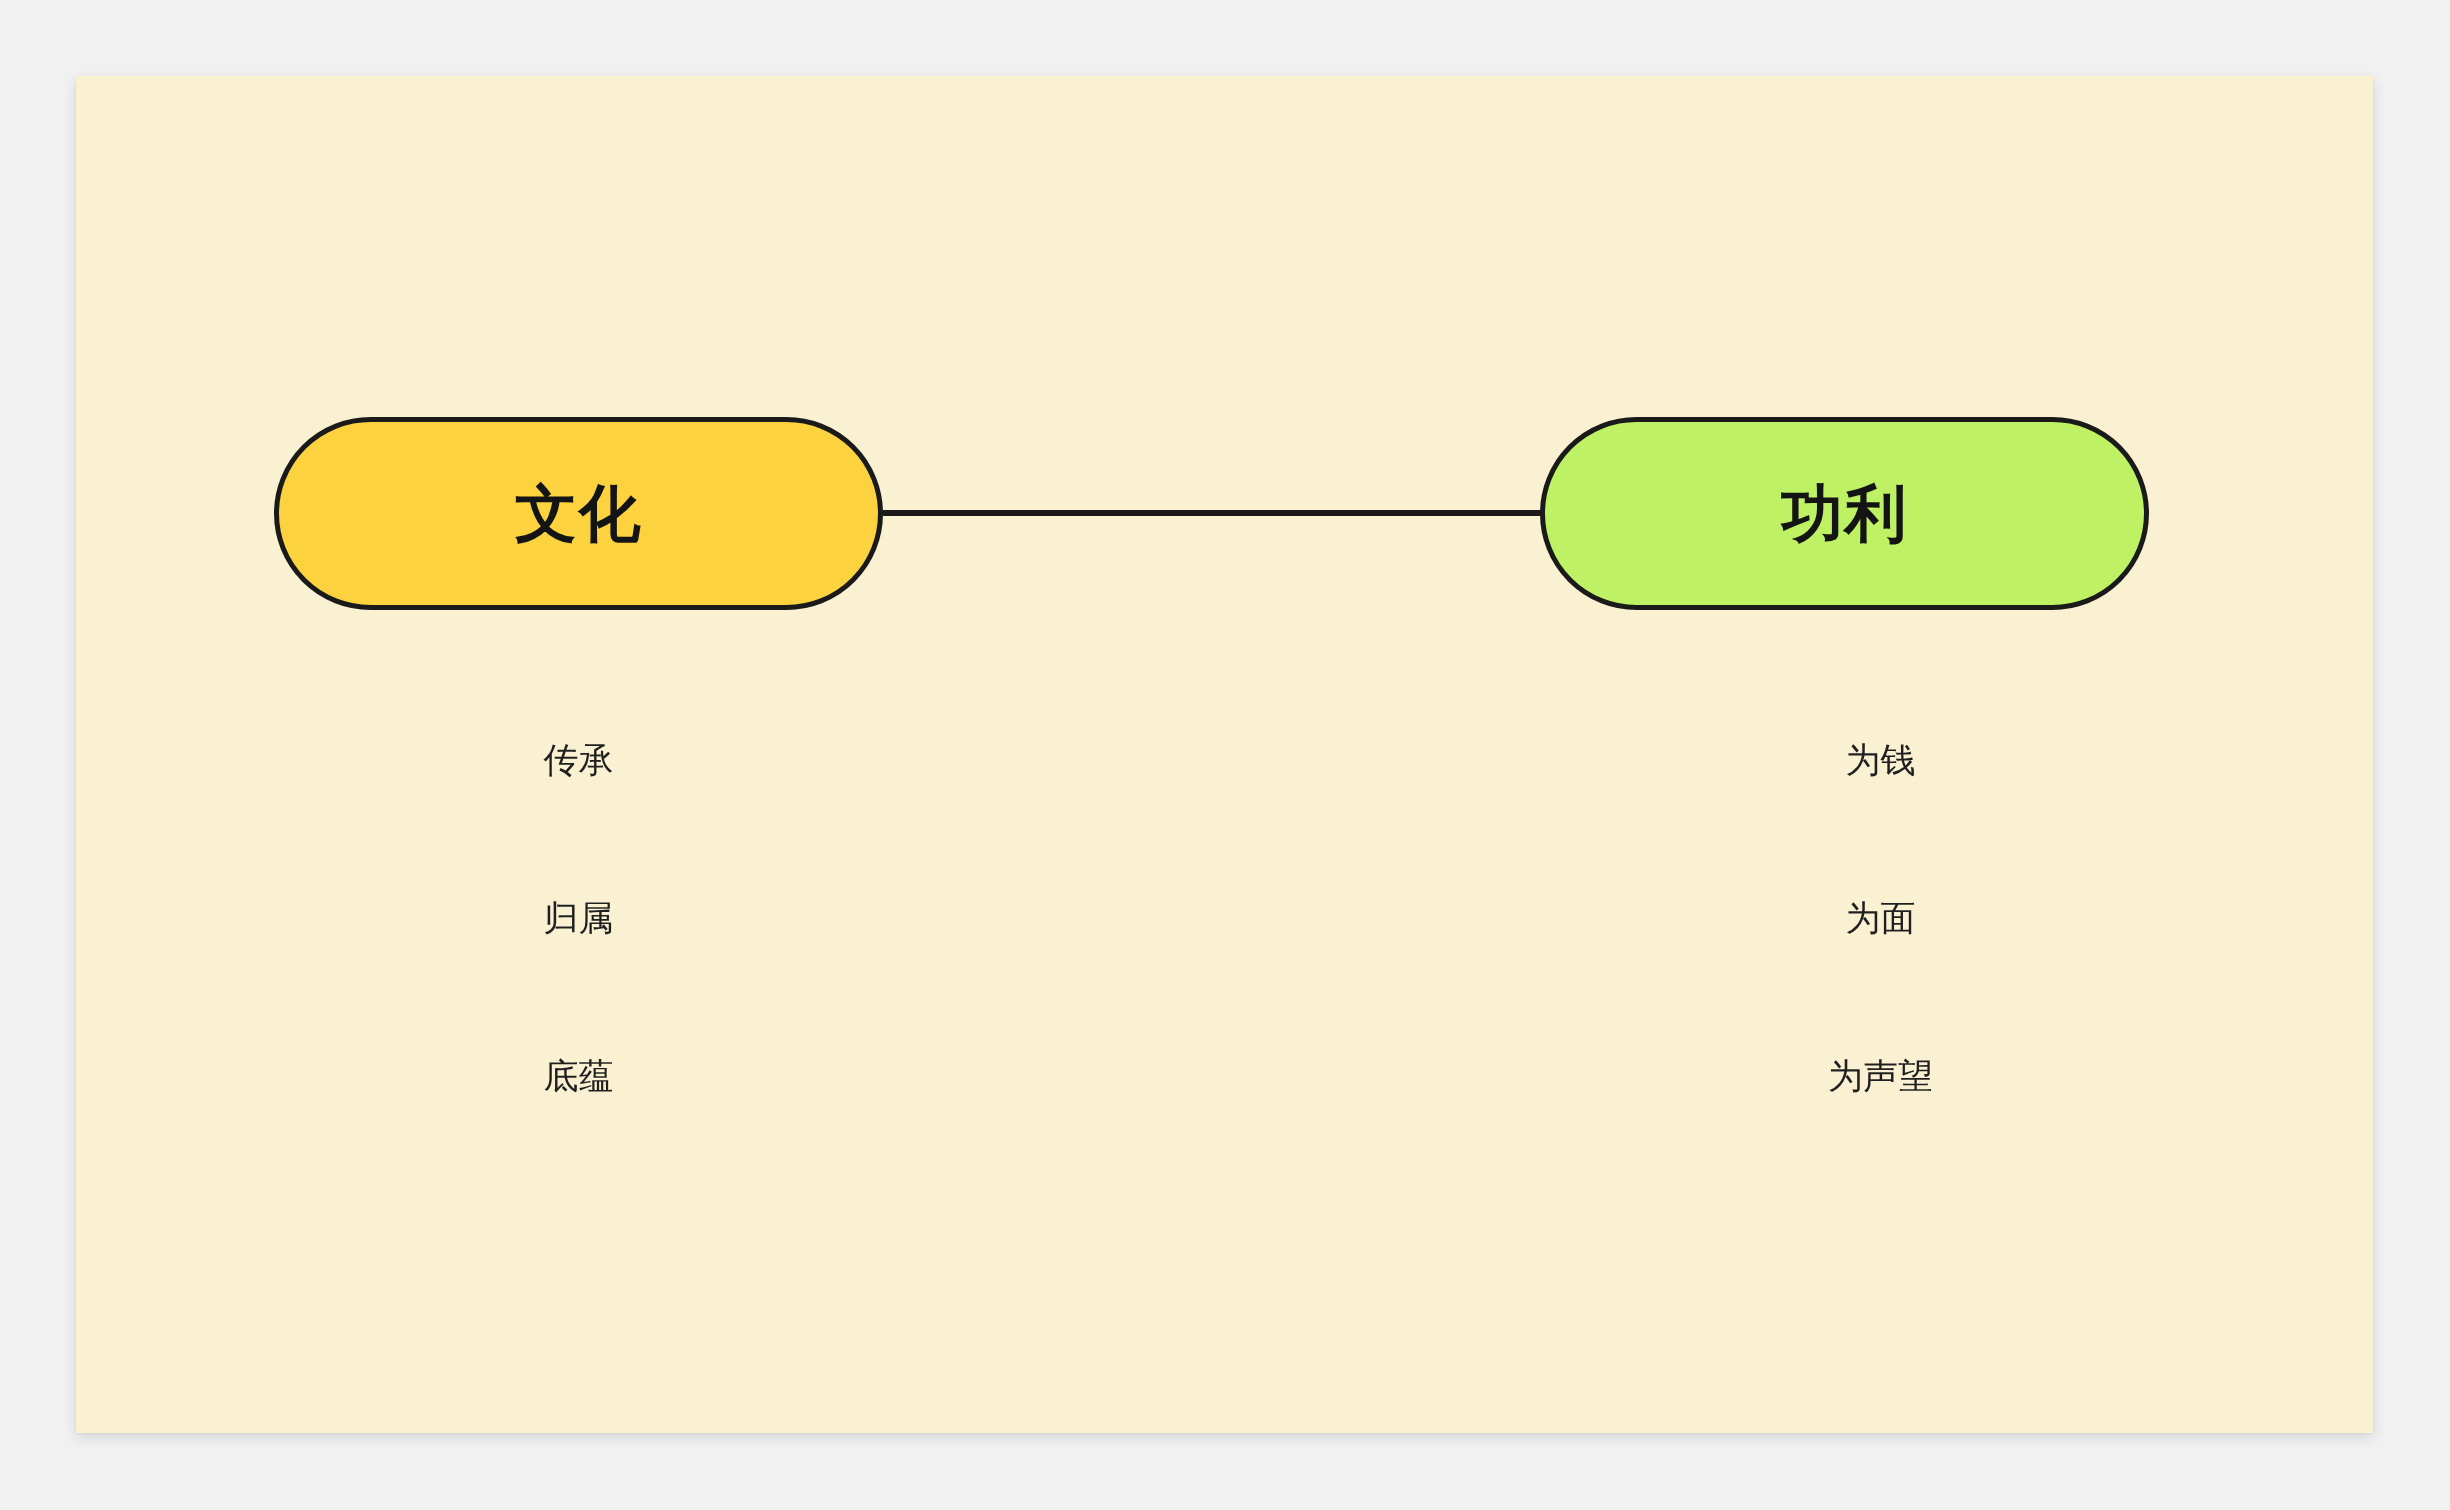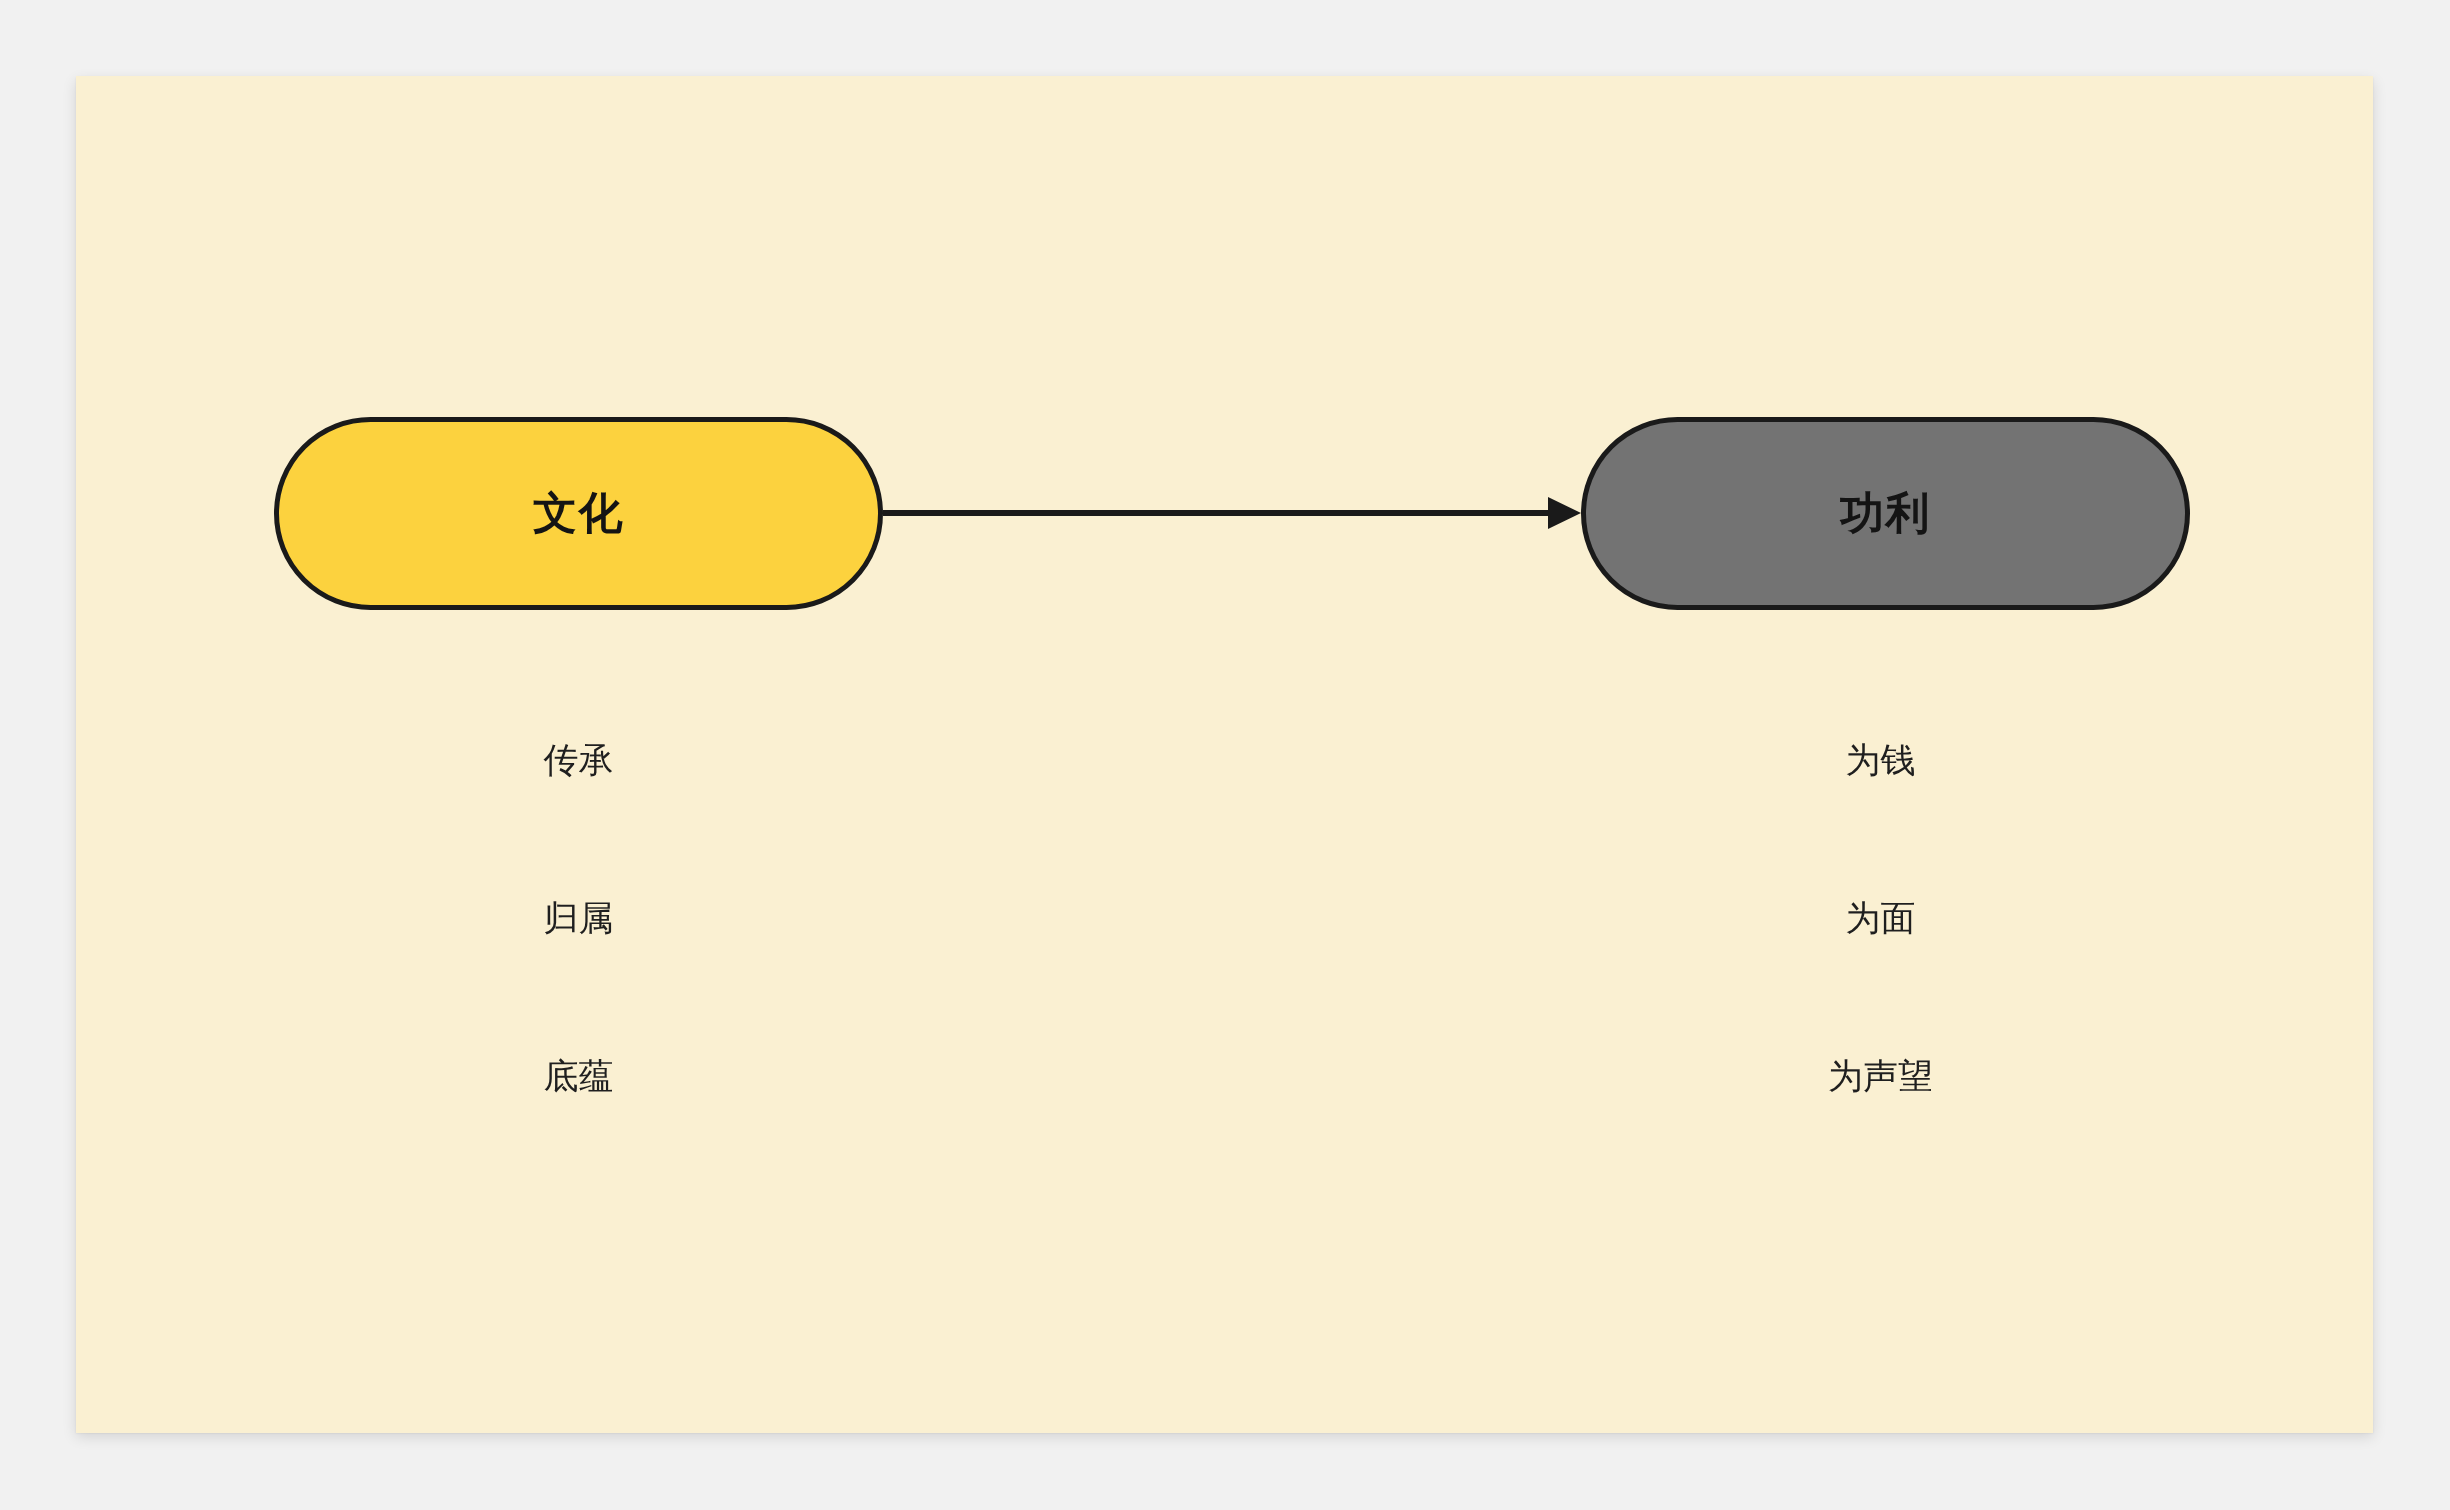--- a/index.html
+++ b/index.html
@@ -28,27 +28,27 @@
     position: absolute;
     top: 341px;
     width: 609px;
     height: 193px;
     border: 5.2px solid #1A1A1A;
     border-radius: 97px;
     box-sizing: border-box;
     display: flex;
     align-items: center;
     justify-content: center;
-    font-size: 44px;
+    font-size: 62px;
     font-weight: bold;
     color: #141414;
     letter-spacing: 1.5px;
   }
   .node-left  { left: 198px;  background: #FCD23E; }
-  .node-right { left: 1505px; background: #737373; }
+  .node-right { left: 1464px; background: #bef264; }
 
   .edge {
     position: absolute;
     left: 807px;
     top: 421px;
     width: 698px;
     height: 33px;
   }
   .edge-line {
     position: absolute;

